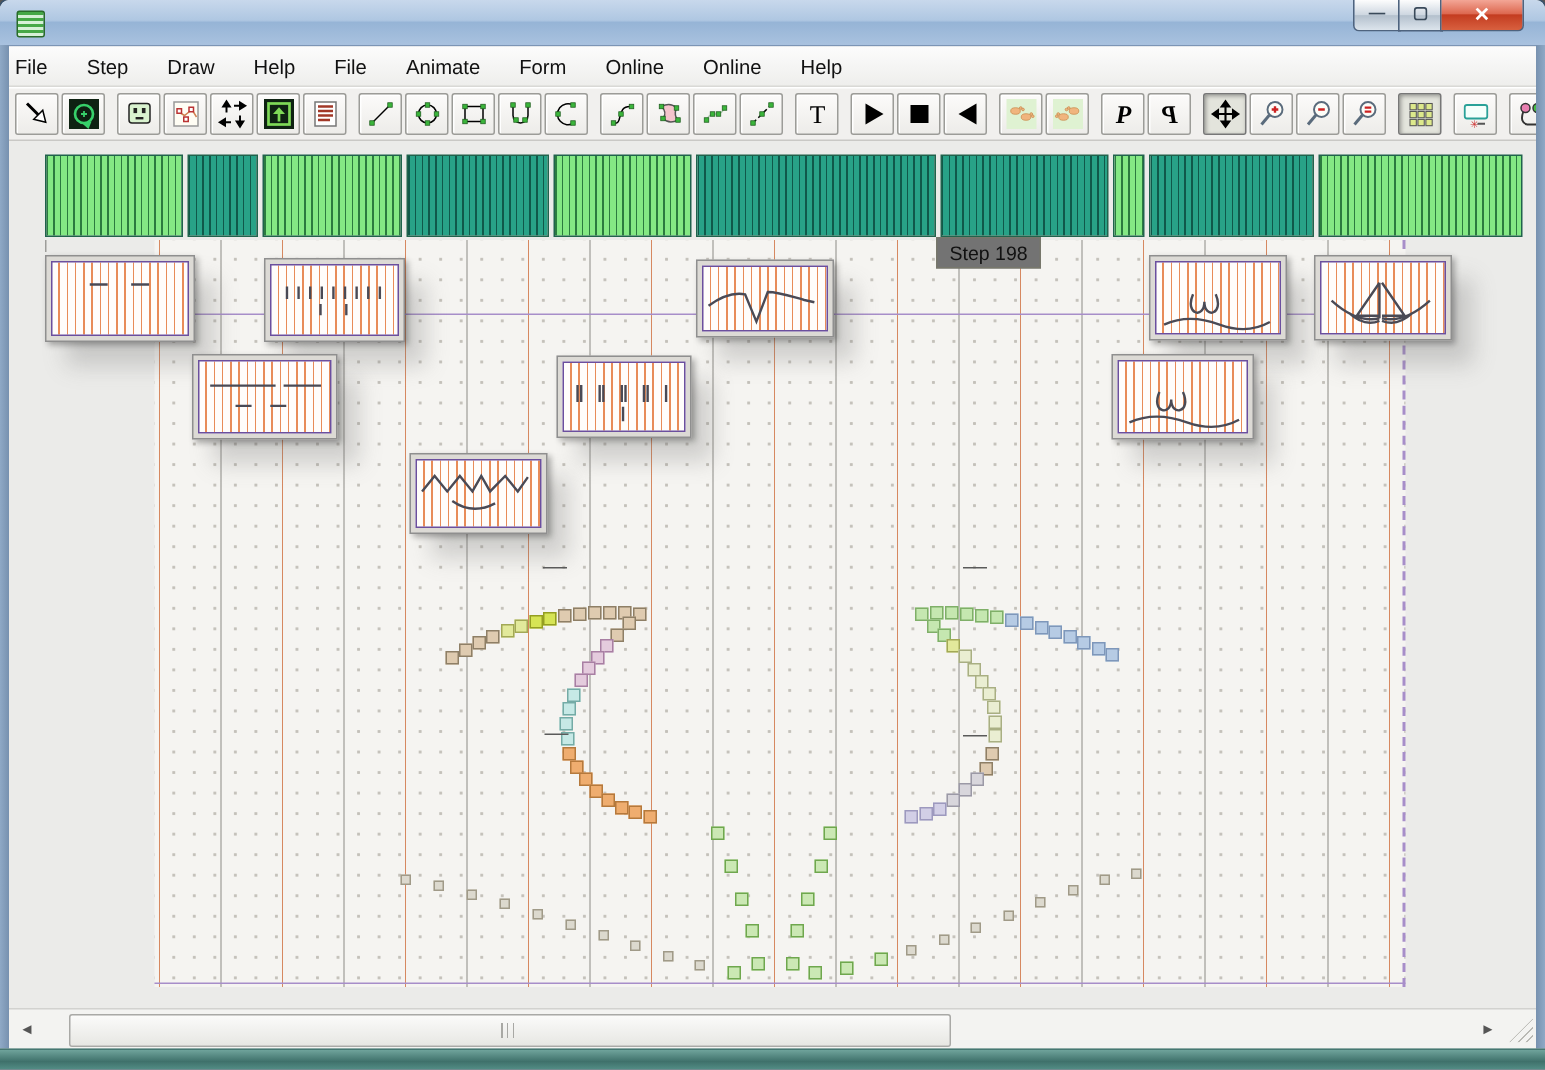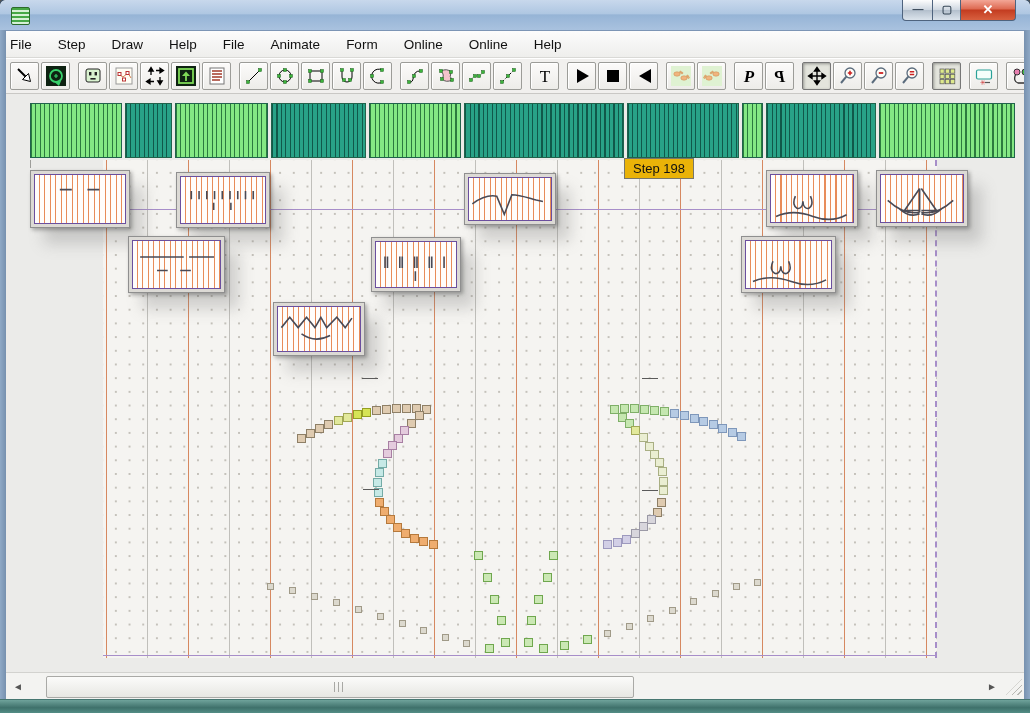--- a/index.html
+++ b/index.html
@@ -29,21 +29,21 @@
     border:1px solid #9C9C98;border-radius:2px;box-shadow:inset 1px 1px 0 #FFF;display:flex;align-items:center;justify-content:center;flex:none;}
   .tbtn.gap{margin-left:6px;}
   .tbtn.pressed{background:#E3E4DC;box-shadow:inset 1px 1px 3px rgba(0,0,0,.35);border-color:#777;}
   .tbtn svg{width:22px;height:22px;display:block;}
   
   #timeline{position:absolute;left:30px;top:103px;width:985px;height:57px;}
   .seg{position:absolute;top:0;height:55px;border:1px solid #20634C;box-sizing:border-box;}
   .seg.light{background:repeating-linear-gradient(90deg,#2B7A3F 0 1px,#84E884 1px 4.5px);}
   .seg.dark{background:repeating-linear-gradient(90deg,#10584A 0 1px,#28A287 1px 4.5px);}
   .seg-tick{position:absolute;top:57px;width:1px;height:8px;background:#9D9D9A;}
-  #step-tooltip{position:absolute;left:624px;top:158px;width:auto;padding:2px 8px;background:#eab308;
+  #step-tooltip{position:absolute;left:624px;top:158px;width:auto;padding:2px 8px;background:#737373;
     border:1px solid #77776B;font-size:13px;color:#111;z-index:60;}
   
   #field{position:absolute;left:103px;top:160px;width:834px;height:498px;background:#F5F4F1;
     background-image:
       repeating-linear-gradient(90deg,rgba(222,118,66,.75) 0 1px,transparent 1px 82px),
       repeating-linear-gradient(90deg,rgba(150,148,142,.55) 41px calc(41px + 1px),transparent calc(41px + 1px) 82px),
       radial-gradient(circle,#C4C1BA 0.9px,transparent 1.1px);
     background-size:82px 100%,82px 100%,13.7px 13.7px;background-position:3px 0,3px 0,6px 6px;}
   .purple-h{position:absolute;left:0;width:834px;height:1px;background:#A78EC9;}
   #field-right-edge{position:absolute;right:0;top:0;width:0;height:498px;border-right:2px dashed #A78EC9;}

